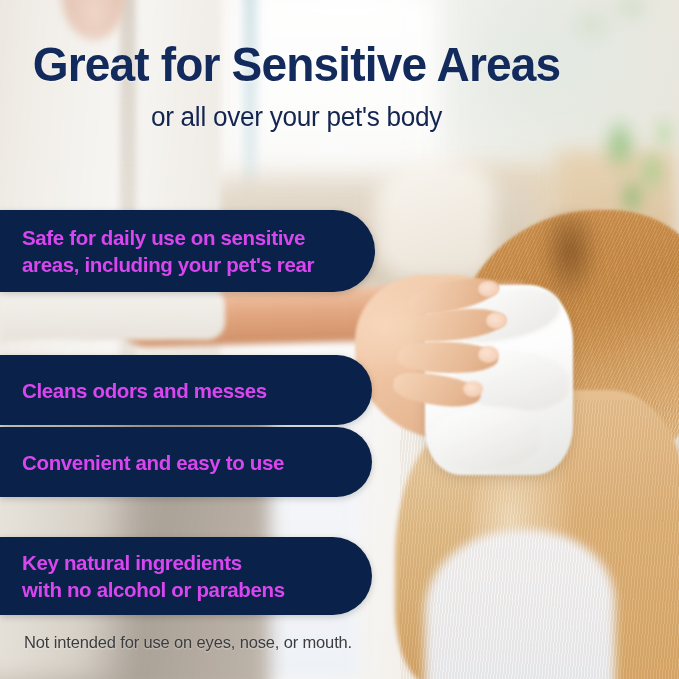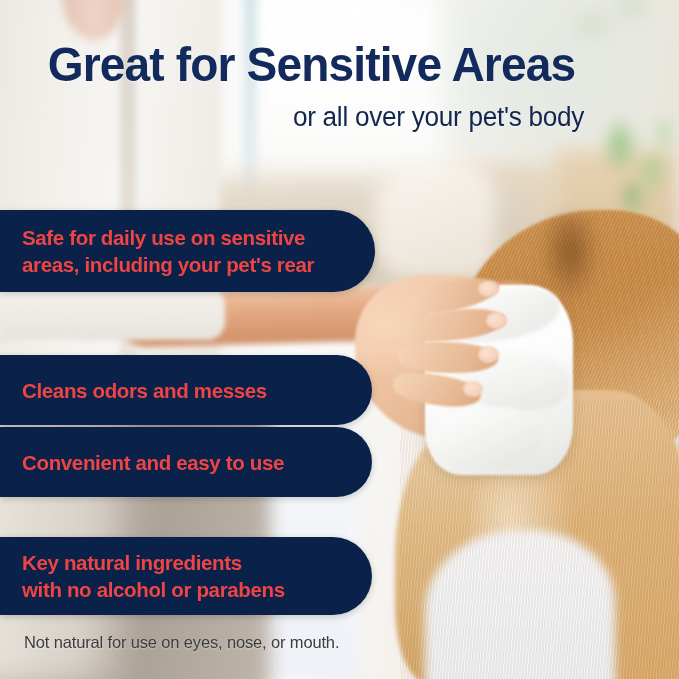--- a/index.html
+++ b/index.html
@@ -309,21 +309,21 @@
   }
   .wf1 { left: 440px; top: 290px; width: 120px; height: 50px; transform: rotate(-10deg); }
   .wf2 { left: 455px; top: 350px; width: 115px; height: 60px; transform: rotate(6deg); }
   .wf3 { left: 432px; top: 408px; width: 110px; height: 62px; transform: rotate(-4deg); }
 
   
   .headline-wrap {
     position: absolute;
     left: 0; top: 36px;
     width: 593px;
-    text-align: right;
+    text-align: center;
   }
   .headline {
     margin: 0;
     font-size: 49px;
     line-height: 56px;
     font-weight: bold;
     letter-spacing: -0.9px;
     color: #132a5c;
     font-family: "Liberation Sans", sans-serif;
     transform: scaleX(0.94);
@@ -347,21 +347,21 @@
     left: 0;
     background: #0a2249;
     border-radius: 0 44px 44px 0;
     display: flex;
     align-items: center;
     padding-left: 22px;
     padding-right: 40px;
     box-shadow: 0 2px 7px rgba(0,0,0,.18);
   }
   .banner-text {
-    color: #ef4444;
+    color: #d946ef;
     font-size: 20.5px;
     line-height: 27px;
     font-weight: bold;
     letter-spacing: -0.35px;
     white-space: pre-line;
   }
 
   #banner-1 { top: 210px; width: 375px; height: 82px; }
   #banner-2 { top: 325px; width: 372px; height: 70px; margin-top: 30px; }
   #banner-3 { top: 427px; width: 372px; height: 70px; }
@@ -446,15 +446,15 @@
 
   <div class="banner" id="banner-4">
     <span class="banner-text">Key natural ingredients
 with no alcohol or parabens</span>
   </div>
 
   <div class="banner" id="banner-3">
     <span class="banner-text">Convenient and easy to use</span>
   </div>
 
-  <div class="disclaimer">Not natural for use on eyes, nose, or mouth.</div>
+  <div class="disclaimer">Not intended for use on eyes, nose, or mouth.</div>
 
 </div>
 
 </body></html>

